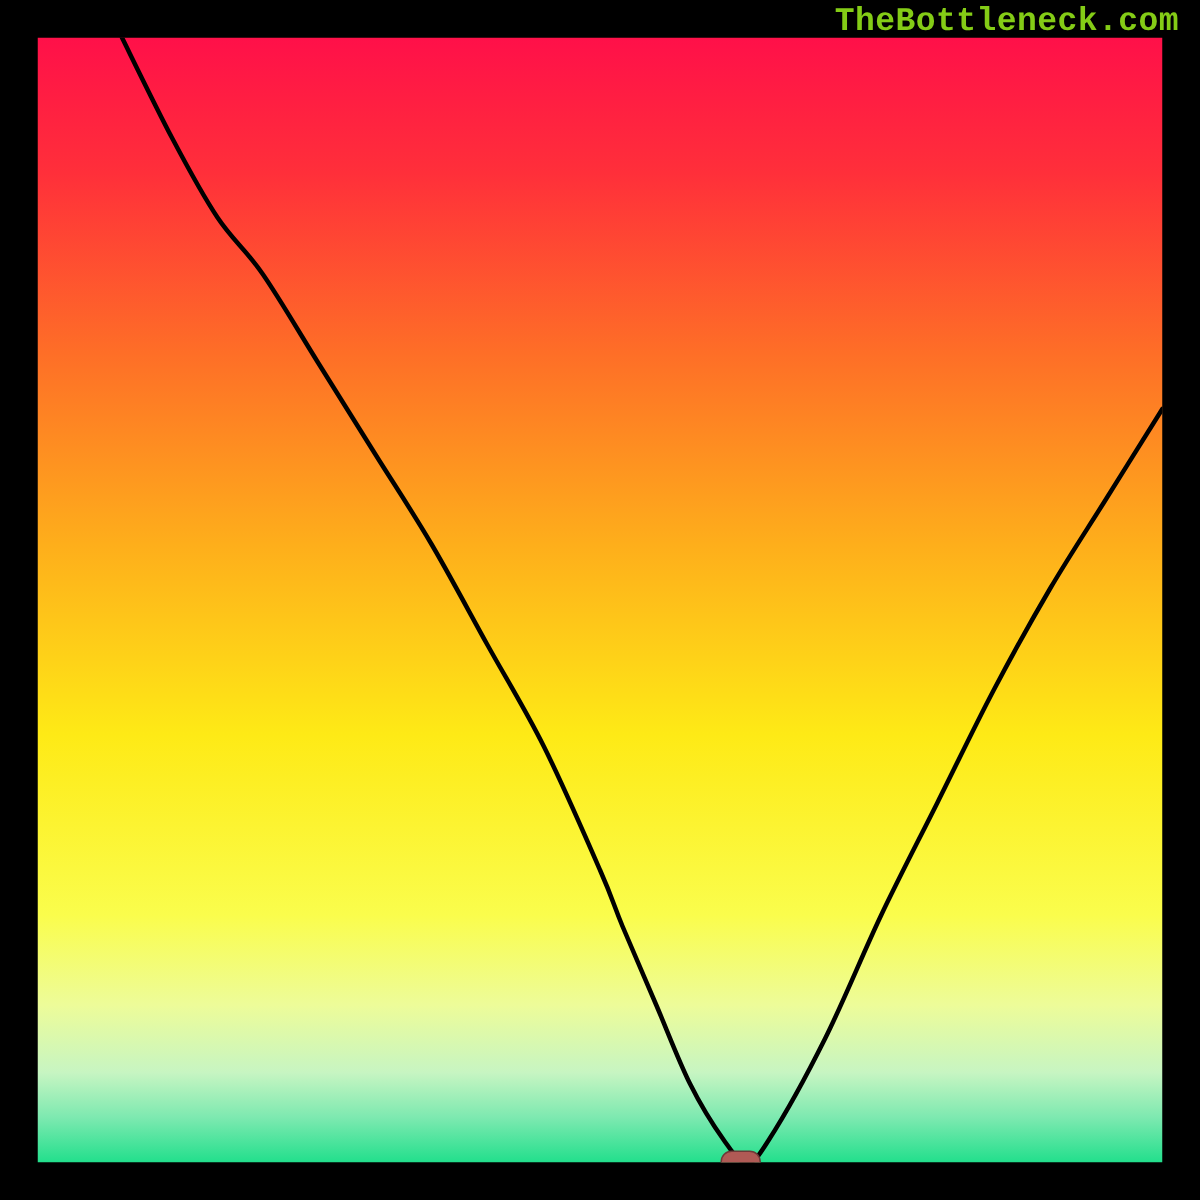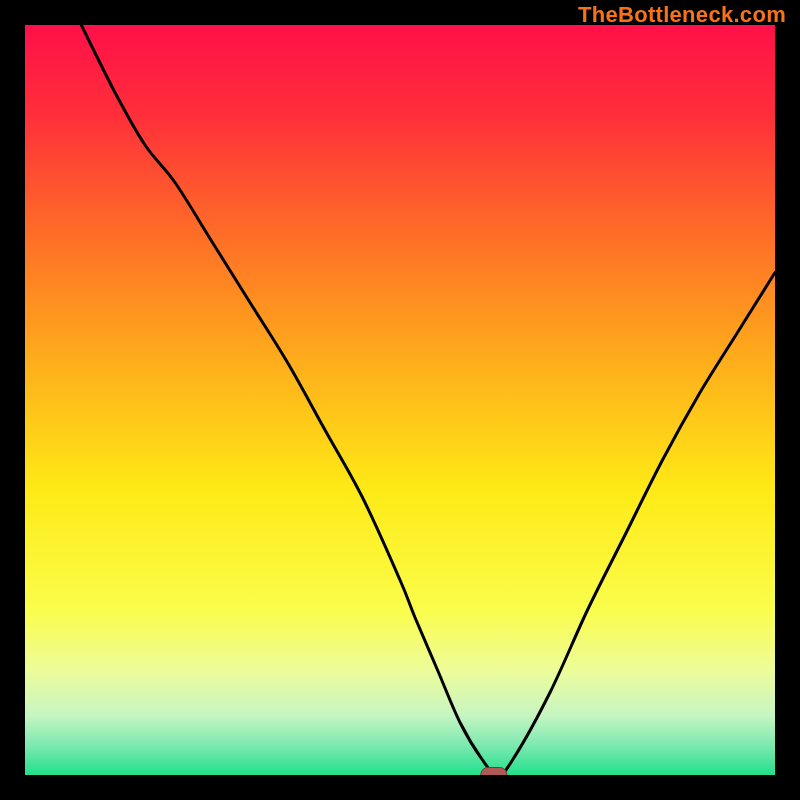--- a/index.html
+++ b/index.html
@@ -15,24 +15,24 @@
     left: 0;
     top: 0;
     width: 800px;
     height: 800px;
     background: #000000;
   }
   .watermark {
     position: absolute;
     top: 2px;
     right: 14px;
-    font-family: Liberation Sans, sans-serif;
+    font-family: Liberation Mono, monospace;
     font-size: 22px;
     font-weight: 600;
-    color: #f97316;
+    color: #84cc16;
     letter-spacing: 0.3px;
   }
   svg.plot {
     position: absolute;
     left: 25px;
     top: 25px;
     width: 750px;
     height: 750px;
     display: block;
   }

